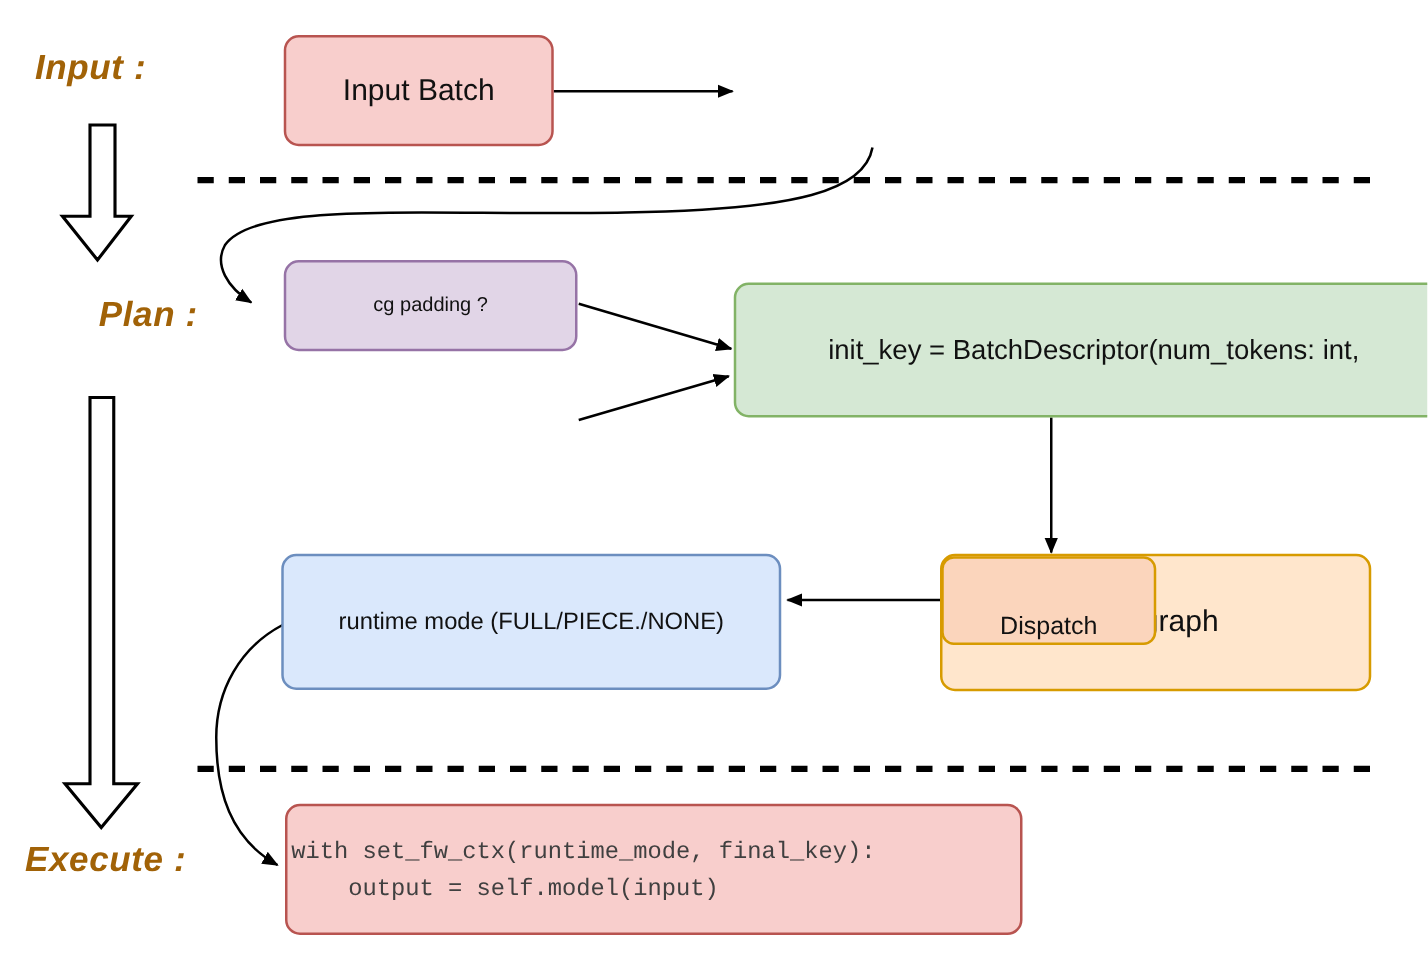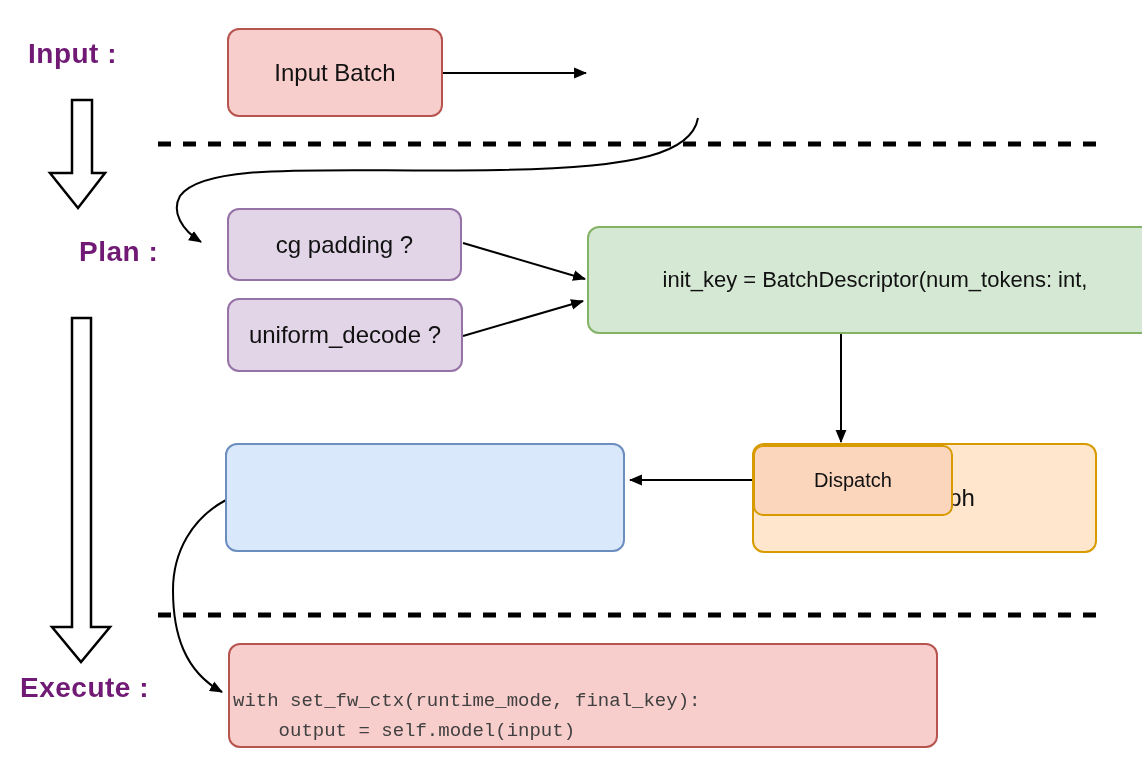--- a/index.html
+++ b/index.html
@@ -27,40 +27,40 @@
   .pink  {background:var(--pink-fill,#F8CECC);  border-color:var(--pink-stroke,#B85450);}
   .yellow{background:var(--yellow-fill,#FFF2CC);border-color:var(--yellow-stroke,#D6B656);}
   .purple{background:var(--purple-fill,#E1D5E7);border-color:var(--purple-stroke,#9673A6);}
   .green {background:var(--green-fill,#D5E8D4); border-color:var(--green-stroke,#82B366);}
   .blue  {background:var(--blue-fill,#DAE8FC);  border-color:var(--blue-stroke,#6C8EBF);}
   .orange{background:var(--orange-fill,#FFE6CC);border-color:var(--orange-stroke,#D79B00);}
   .peach {background:var(--peach-fill,#FBD5BC); border-color:var(--orange-stroke,#D79B00);}
 
   #node-input-batch   {left:227px;top:28px; width:216px;height:89px;font-size:24px;}
   #node-preprocess    {left:588px;top:28px; width:217px;height:90px;font-size:24px;}
-  #node-cg-padding    {left:227px;top:208px;width:235px;height:73px;font-size:24px;}
+  #node-cg-padding    {left:227px;top:208px;width:235px;height:73px;font-size:16px;}
   #node-uniform-decode{left:227px;top:298px;width:236px;height:74px;font-size:24px;}
   #node-init-key      {left:587px;top:226px;width:576px;height:108px;font-size:22px;line-height:1.38;}
   #node-runtime       {left:225px;top:443px;width:400px;height:109px;font-size:19px;line-height:1.55;}
   #node-dispatcher    {left:752px;top:443px;width:345px;height:110px;font-size:24px;
                        align-items:center;justify-content:center;padding-right:18px;
                        flex-direction:column;display:flex;}
   #node-dispatcher .side-label{width:160px;text-align:center;line-height:1.4;}
-  #node-dispatch      {left:753px;top:445px;width:200px;height:71px;font-size:20px;border-radius:10px;}
+  #node-dispatch      {left:753px;top:445px;width:172px;height:71px;font-size:20px;border-radius:10px;justify-content:flex-end;}
   #node-code{
-    left:228px;top:643px;width:710px;height:105px;
-    align-items:flex-start;justify-content:flex-end;text-align:left;
+    left:228px;top:643px;width:590px;height:105px;
+    align-items:flex-start;justify-content:center;text-align:left;
     font-family:"Liberation Mono",monospace;font-size:19px;line-height:30px;
     color:var(--code-text,#404040);padding-left:3px;
   }
   #node-code span{white-space:pre;}
 
   .stage-label{
-    position:absolute;font-weight:bold;font-size:28px;color:#701a75;
-    letter-spacing:0.5px;white-space:nowrap;
+    position:absolute;font-weight:bold;font-size:28px;color:#a16207;
+    letter-spacing:0.5px;white-space:nowrap;font-style:italic;
   }
   #label-input  {left:28px;top:38px;}
   #label-plan   {left:42px;top:236px;margin-left:37px;}
   #label-execute{left:20px;top:672px;}
 </style>
 </head>
 <body>
 
 <div id="canvas">
 
@@ -92,29 +92,27 @@
 
   <div class="node pink" id="node-input-batch">
     <span>Input Batch</span>
   </div>
 
 
   <div class="node purple" id="node-cg-padding">
     <span>cg padding ?</span>
   </div>
 
-  <div class="node purple" id="node-uniform-decode">
-    <span>uniform_decode ?</span>
-  </div>
 
   <div class="node green" id="node-init-key">
     <span>init_key = BatchDescriptor(num_tokens: int,</span>
   </div>
 
   <div class="node blue" id="node-runtime">
+    <span>runtime mode (FULL/PIECE./NONE)</span>
   </div>
 
   <div class="node orange" id="node-dispatcher">
     <div class="side-label">
       <span>Cudagraph</span>
     </div>
   </div>
 
   <div class="node peach" id="node-dispatch">
     <span>Dispatch</span>

